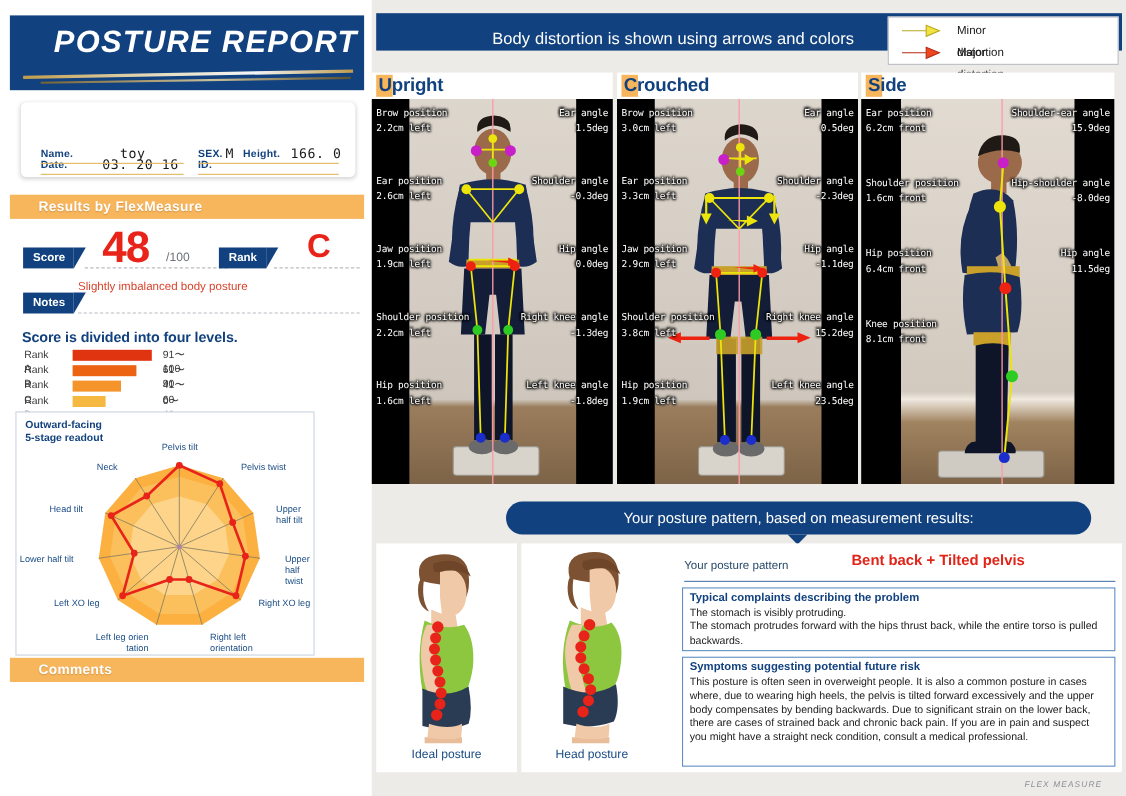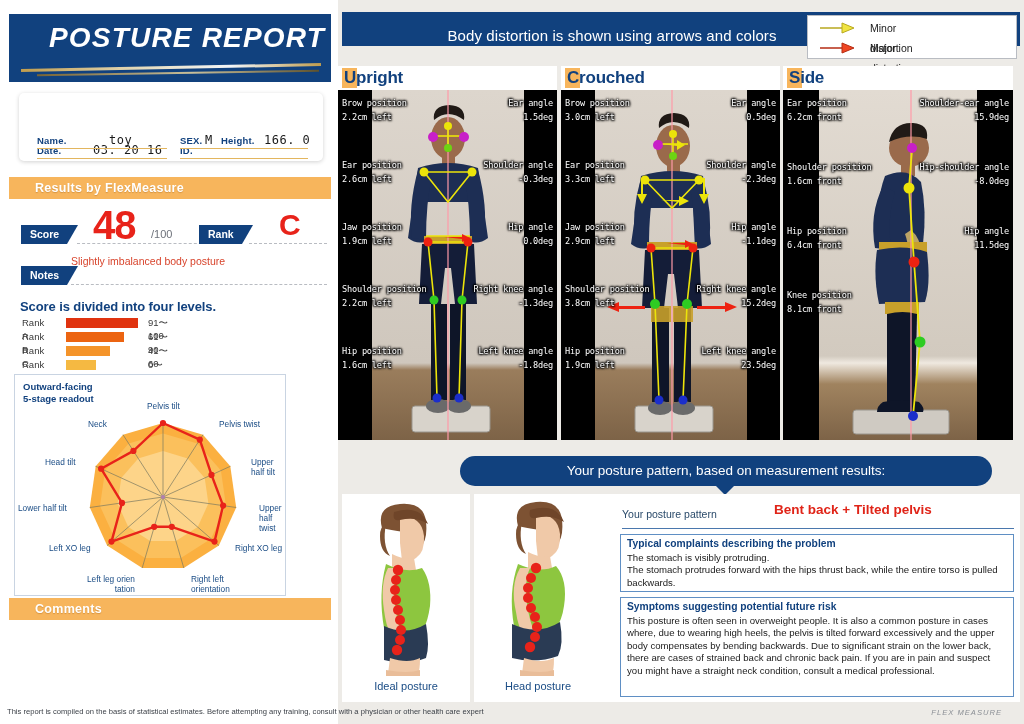--- a/index.html
+++ b/index.html
@@ -299,21 +299,20 @@
           <div class="radar-lab" style="white-space: normal; left: 3px; top: 128px; text-align: right;">Lower half tilt</div>
           <div class="radar-lab" style="white-space: normal; left: 30px; top: 82px; text-align: right;">Head tilt</div>
           <div class="radar-lab" style="white-space: normal; left: 73px; top: 44px; text-align: right;">Neck</div>
         </div>
     </div>
 
     <div class="orange-bar" style="top:598px;">Comments</div>
     <div style="position:absolute; left:9px; top:620px; width:322px; height:82px; background:#fff;"></div>
   </div>
 
-  <div class="footnote">This report is compiled on the basis of statistical estimates. Before attempting any training, consult with a physician or other health care expert</div>
   <div class="flexmeasure">FLEX MEASURE</div>
 
   <div id="right">
 
     <div class="top-banner">
       <div class="tb-txt">Body distortion is shown using arrows and colors</div>
       <div class="legend-box">
         <div class="legend-row" style="top:2px;">
           <svg width="40" height="20">
             <path d="M2 10 L24 10 L24 5 L36 10 L24 15 L24 10 Z" fill="#f0e442" stroke="#b8a81e" stroke-width="1"></path>

